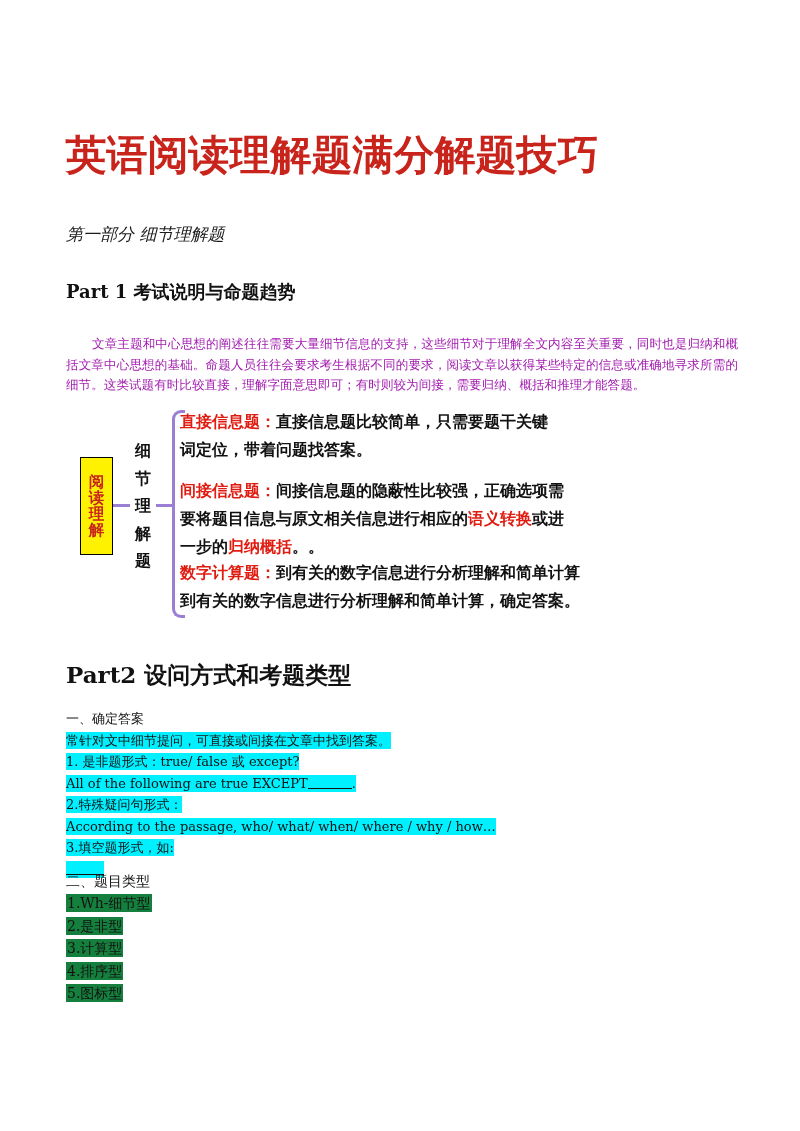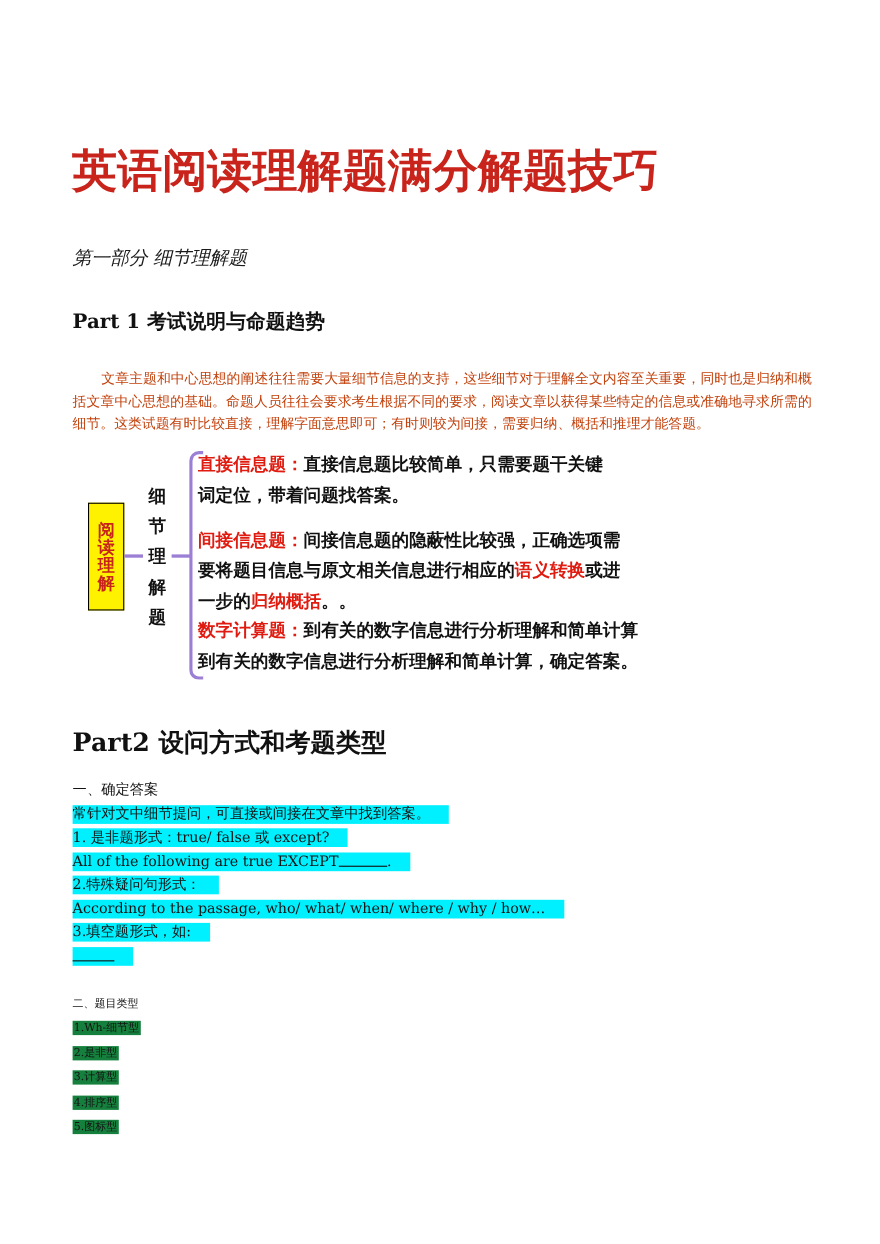--- a/index.html
+++ b/index.html
@@ -65,21 +65,21 @@
 
   
   .body-para {
     position: absolute;
     left: 66px; top: 334px;
     width: 672px;
     font-size: 12.6px;
     line-height: 20.5px;
     text-align: justify;
     text-indent: 26px;
-    color: #c2410c;
+    color: #a21caf;
     font-family: "DejaVu Serif", "Liberation Serif", serif;
   }
 
   
   .diagram {
     position: absolute;
     left: 60px; top: 405px;
     width: 680px;
     height: 225px;
   }
@@ -168,43 +168,43 @@
     width: 660px;
     font-family: "DejaVu Serif", "Liberation Serif", serif;
     font-size: 13px;
     line-height: 21.5px;
     color: #121212;
   }
   .q-section .plain { display: block; }
   .q-section .line { display: block; }
   .hl-cyan {
     background: #00F0FF;
-    padding: 1px 17px 1px 0;
+    padding: 1px 0 1px 0;
     box-decoration-break: clone;
     -webkit-box-decoration-break: clone;
   }
   .blank {
     display: inline-block;
     width: 44px;
     border-bottom: 1.3px solid #111;
     vertical-align: -1px;
   }
   .blank-sm {
     display: inline-block;
     width: 38px;
     border-bottom: 1.3px solid #111;
     vertical-align: -1px;
   }
 
   .type-section {
     position: absolute;
-    left: 66px; top: 902px;
+    left: 66px; top: 870px;
     width: 320px;
     font-family: "DejaVu Serif", "Liberation Serif", serif;
-    font-size: 10px;
+    font-size: 14px;
     line-height: 22.4px;
     color: #121212;
   }
   .type-section .line { display: block; }
   .hl-yellow {
     background: #15803d;
     padding: 1px 1px;
   }
 </style>
 </head>

